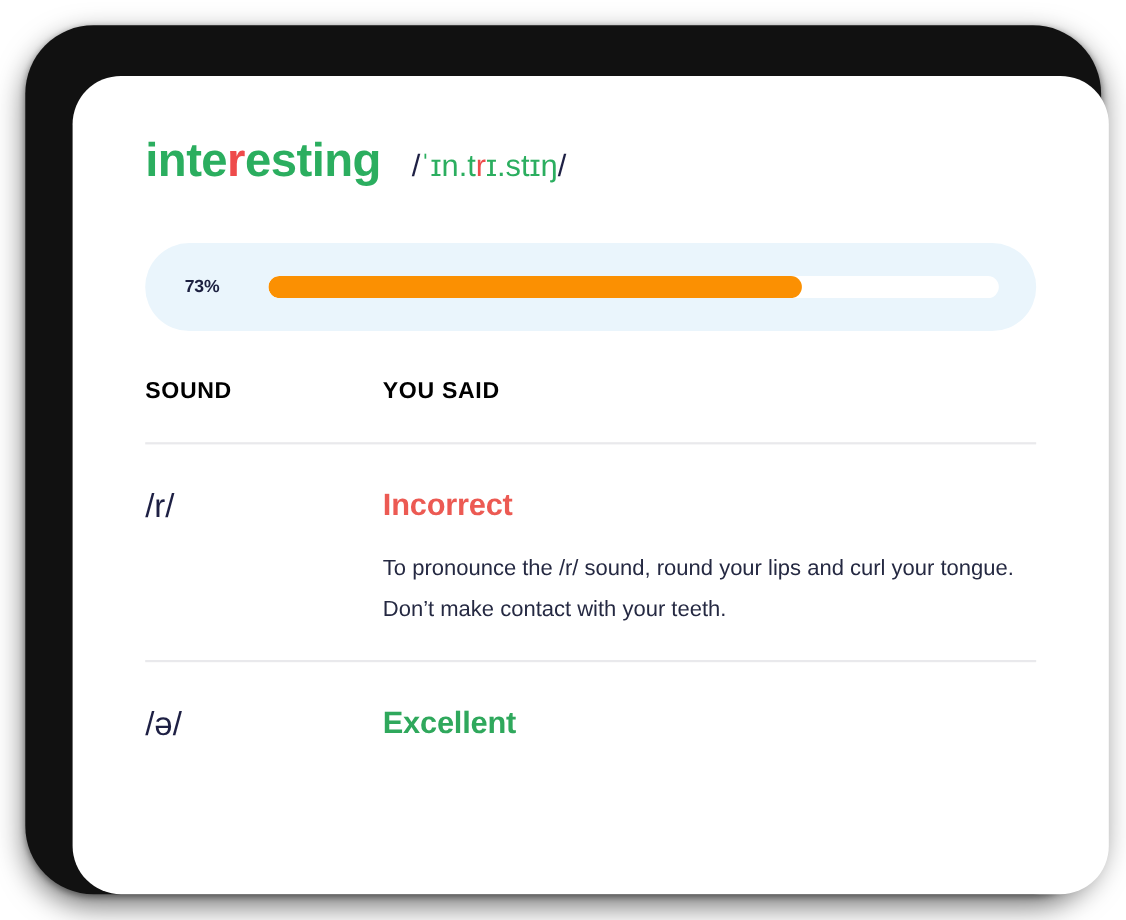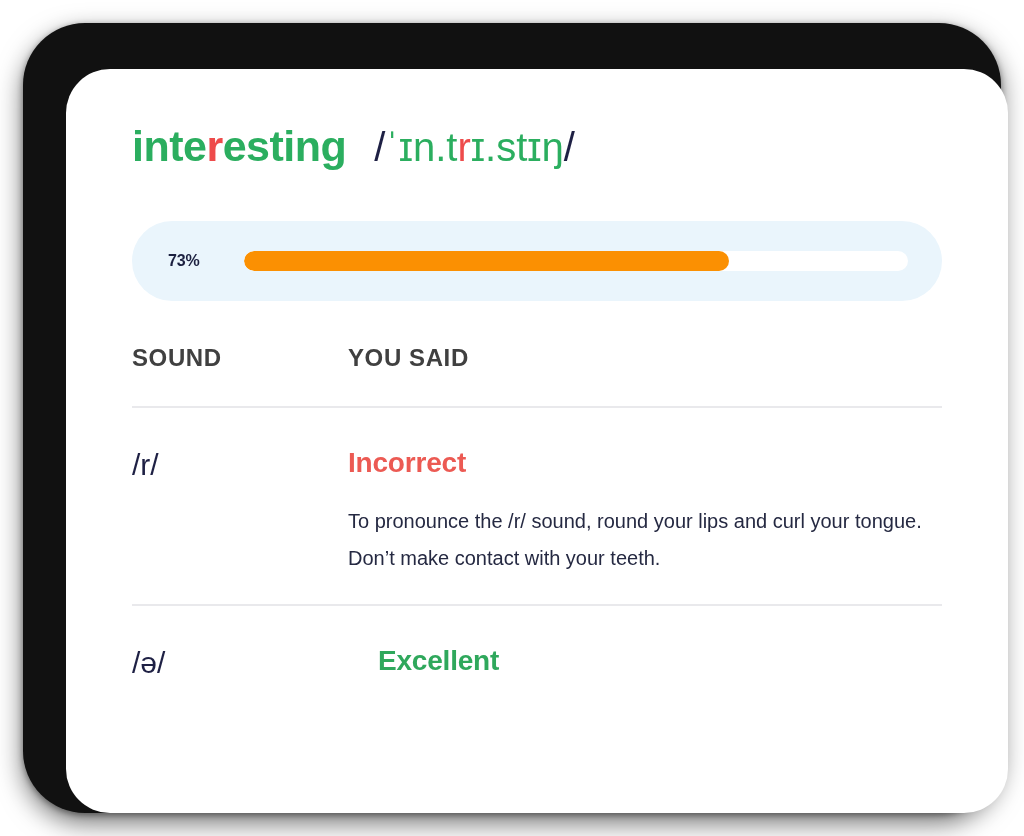--- a/index.html
+++ b/index.html
@@ -61,21 +61,21 @@
     font-size: 43px;
     font-weight: bold;
     letter-spacing: -0.5px;
     line-height: 1;
   }
   .seg-ok   { color: #2BAE5F; }
   .seg-bad  { color: #EE4B4B; }
 
   #ipa-row {
     margin-left: 28px;
-    font-size: 40px;
+    font-size: 28px;
     font-weight: 400;
     line-height: 1;
     letter-spacing: 0px;
     white-space: nowrap;
   }
   .ipa-slash { color: #1E2044; }
   .ipa-ok    { color: #2BAE5F; }
   .ipa-bad   { color: #EE4B4B; }
 
   
@@ -123,24 +123,24 @@
     position: absolute;
     left: 66px;
     top: 275px;
     width: 810px;
   }
   .t-row { display: flex; }
   .col-sound { width: 216px; flex: 0 0 216px; }
   .col-said  { flex: 1 1 auto; }
 
   #table-header {
-    font-size: 24px;
+    font-size: 21px;
     font-weight: bold;
     letter-spacing: 0.6px;
-    color: #404040;
+    color: #000000;
     padding-bottom: 34px;
   }
 
   .t-divider {
     height: 2px;
     background: #E9E9EC;
     width: 100%;
   }
 
   .t-body-row { padding-top: 40px; padding-bottom: 26px; }
@@ -152,21 +152,21 @@
     line-height: 1.1;
   }
 
   .verdict {
     font-size: 28px;
     font-weight: bold;
     line-height: 1.1;
     letter-spacing: -0.2px;
   }
   .verdict-incorrect { color: #EC5A53; }
-  .verdict-excellent { color: #2FA85C; margin-left: 30px; }
+  .verdict-excellent { color: #2FA85C; }
 
   .tip-text {
     margin-top: 24px;
     font-size: 20px;
     line-height: 1.87;
     color: #252942;
     max-width: 592px;
     font-weight: 400;
   }
 </style>

